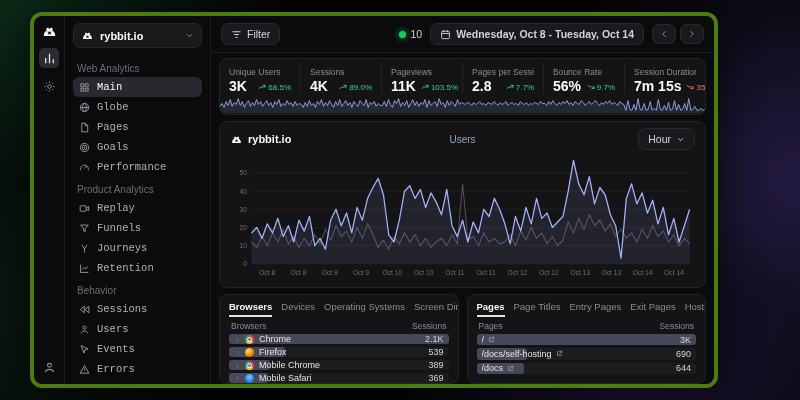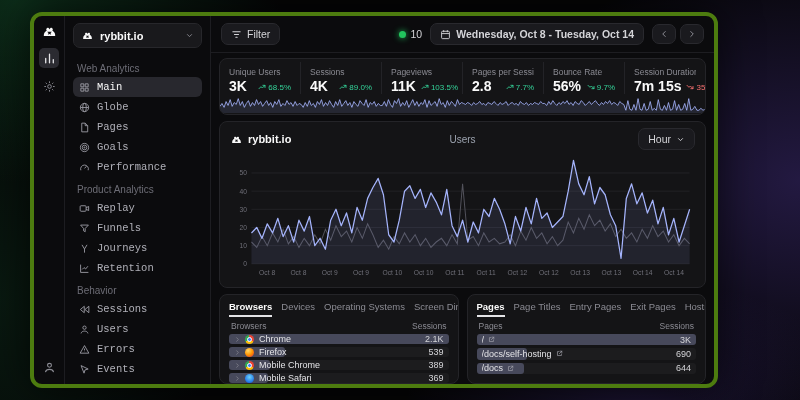--- a/index.html
+++ b/index.html
@@ -318,32 +318,32 @@
           <span class="nico">
             <svg width="11" height="11" class="ic">
               <use href="#i-person"></use>
             </svg>
           </span>
           <span>Users</span>
         </div>
         <div class="nav-item">
           <span class="nico">
             <svg width="11" height="11" class="ic">
+              <use href="#i-cursor"></use>
+            </svg>
+          </span>
+          <span>Events</span>
+        </div>
+        <div class="nav-item">
+          <span class="nico">
+            <svg width="11" height="11" class="ic">
               <use href="#i-alert"></use>
             </svg>
           </span>
           <span>Errors</span>
-        </div>
-        <div class="nav-item">
-          <span class="nico">
-            <svg width="11" height="11" class="ic">
-              <use href="#i-cursor"></use>
-            </svg>
-          </span>
-          <span>Events</span>
         </div>
       </div>
   </div>
 
   <div class="main">
 
     <div class="topbar">
       <div class="btn">
         <span>
             <svg class="ic" width="11" height="11">

